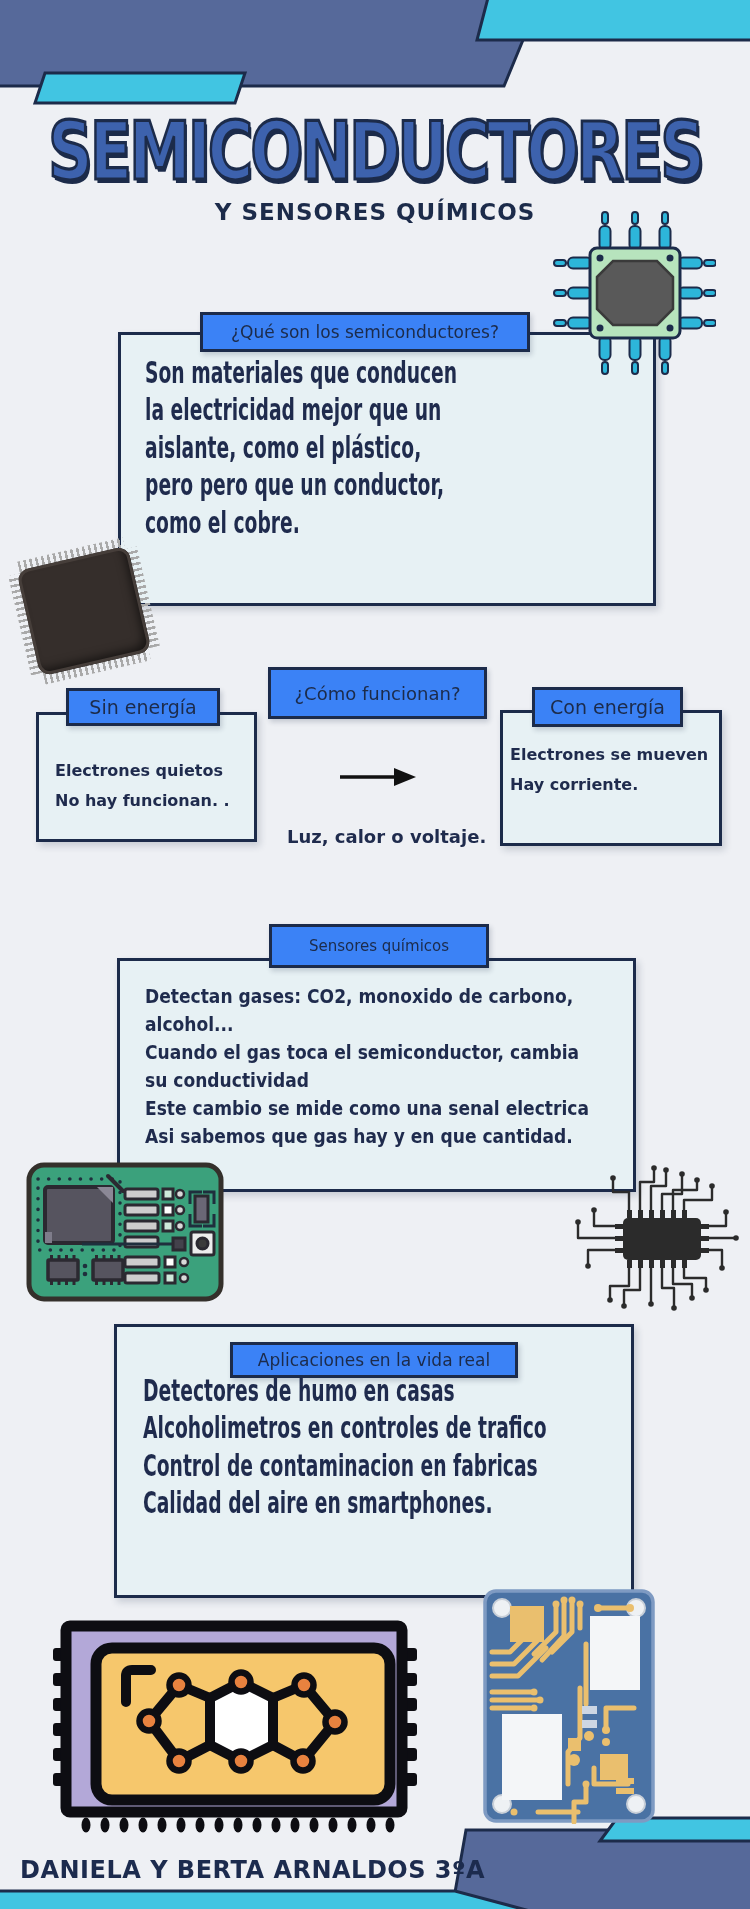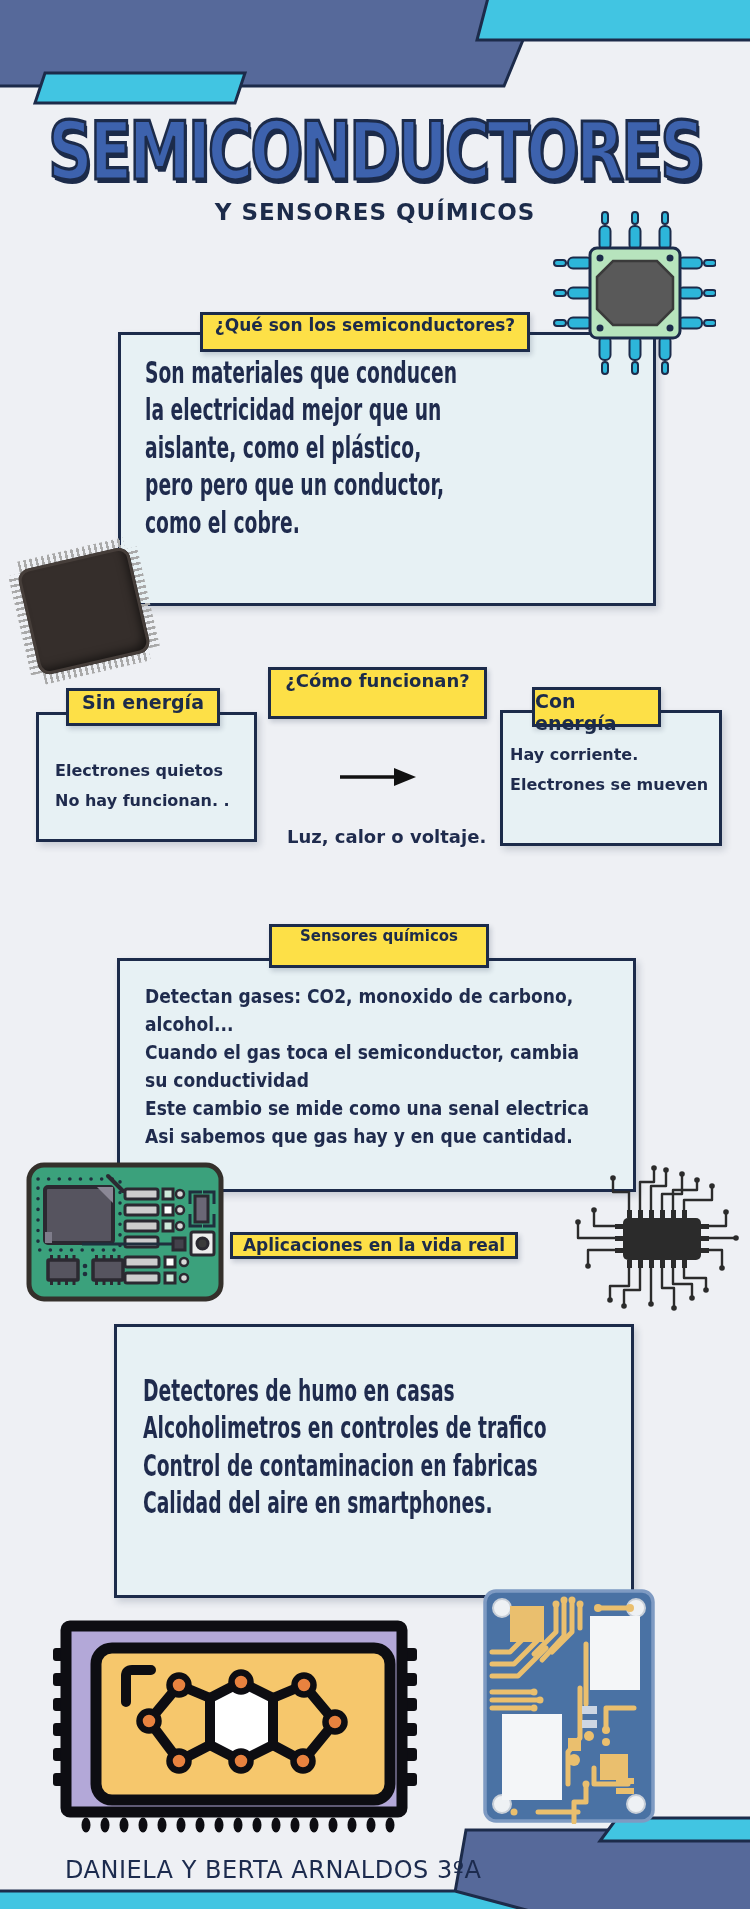--- a/index.html
+++ b/index.html
@@ -11,30 +11,30 @@
   
   .title{position:absolute;left:0;right:0;top:104px;text-align:center;z-index:1;
          font-size:62px;font-weight:bold;letter-spacing:-3px;color:#3d62ad;
          -webkit-text-stroke:2.5px #1c2b4a;text-shadow:2px 3px 0 #1c2b4a;
          transform:scaleY(1.3);transform-origin:center top;white-space:nowrap;}
   .subtitle{position:absolute;left:0;right:0;top:176px;text-align:center;z-index:1;
             font-size:23px;font-weight:bold;letter-spacing:1px;color:#1c2b4a;margin-top:23px;}
   
   .panel{position:absolute;background:#e7f1f4;border:3px solid #1c2b4a;z-index:1;
          box-shadow:3px 4px 7px rgba(28,43,74,0.18);}
-  .tab{position:absolute;background:#fde047;border:3.5px solid #1c2b4a;z-index:2;
-       display:flex;align-items:flex-start;justify-content:center;
-       font-weight:bold;color:#1c2b4a;box-shadow:2px 3px 5px rgba(28,43,74,0.2);box-sizing:border-box;}
+  .tab{position:absolute;background:#3b82f6;border:3.5px solid #1c2b4a;z-index:2;
+       display:flex;align-items:center;justify-content:center;
+       font-weight:normal;color:#1c2b4a;box-shadow:2px 3px 5px rgba(28,43,74,0.2);box-sizing:border-box;}
   .txt{position:absolute;z-index:2;color:#1f2b4d;font-weight:bold;}
   .lg{font-size:24px;line-height:30px;transform:scale(0.78,1.25);transform-origin:0 0;white-space:nowrap;}
   .md{font-size:18px;line-height:25px;transform:scale(0.95,1.12);transform-origin:0 0;white-space:nowrap;}
   .sm{font-size:16px;line-height:30px;white-space:nowrap;}
   .caption{font-size:18px;}
-  .footer-credit{position:absolute;left:20px;top:1856px;z-index:3;font-size:24px;font-weight:normal;
-                 letter-spacing:0.5px;color:#1c2b4e;white-space:nowrap;margin-left:45px;}
+  .footer-credit{position:absolute;left:20px;top:1856px;z-index:3;font-size:24px;font-weight:bold;
+                 letter-spacing:0.5px;color:#1c2b4e;white-space:nowrap;}
   
   .qfp{position:absolute;left:18px;top:548px;width:132px;height:126px;transform:rotate(-13deg);z-index:3;}
   .qfp .pins-top,.qfp .pins-bot{position:absolute;left:12px;right:12px;height:13px;
         background:repeating-linear-gradient(90deg,#a9a9a9 0 2.5px,rgba(0,0,0,0) 2.5px 6px);}
   .qfp .pins-top{top:0}.qfp .pins-bot{bottom:0}
   .qfp .pins-left,.qfp .pins-right{position:absolute;top:12px;bottom:12px;width:13px;
         background:repeating-linear-gradient(0deg,#a9a9a9 0 2.5px,rgba(0,0,0,0) 2.5px 6px);}
   .qfp .pins-left{left:0}.qfp .pins-right{right:0}
   .qfp .body{position:absolute;inset:9px;background:#352e2b;border-radius:12px;
         box-shadow:inset 0 0 0 3px #463e3a, inset -5px -6px 10px rgba(0,0,0,0.55);}
@@ -105,26 +105,26 @@
   <div>No hay funcionan.  .</div>
 </div>
 
 <svg class="abs" style="left:336px;top:764px;z-index:2;" width="84" height="26" viewBox="0 0 84 26">
   <line x1="4" y1="13" x2="60" y2="13" stroke="#111" stroke-width="3.5"></line>
   <polygon points="58,4 80,13 58,22" fill="#111"></polygon>
 </svg>
 <div class="txt caption" style="left:279px;top:826px;margin-left:8px;">Luz, calor o voltaje.</div>
 
 <div class="panel" style="left:500px;top:710px;width:216px;height:130px;"></div>
-<div class="tab" style="left:532px;top:687px;width:129px;height:40px;font-size:19px;">
+<div class="tab" style="left:532px;top:687px;width:151px;height:40px;font-size:19px;">
     <span>Con energía</span>
   </div>
 <div class="txt sm" style="left:510px;top:740px;">
+  <div>Electrones se mueven</div>
   <div>Hay corriente.</div>
-  <div>Electrones se mueven</div>
 </div>
 
 <div class="panel" style="left:117px;top:958px;width:513px;height:228px;"></div>
 <div class="tab" style="left:269px;top:924px;width:220px;height:44px;font-size:15px;">
     <span>Sensores químicos</span>
   </div>
 <div class="txt md" style="left:145px;top:982px;">
   <div>Detectan gases: CO2, monoxido de carbono,</div>
   <div>alcohol...</div>
   <div>Cuando el gas toca el semiconductor, cambia</div>
@@ -231,21 +231,21 @@
       <rect x="65" y="80" width="8" height="5"></rect>
       <rect x="65" y="92" width="8" height="5"></rect>
     <rect x="151" y="68" width="8" height="5"></rect>
       <rect x="151" y="80" width="8" height="5"></rect>
       <rect x="151" y="92" width="8" height="5"></rect>
   </g>
   <rect x="73" y="62" width="78" height="42" rx="5" fill="#2b2b2b"></rect>
 </svg>
 
 <div class="panel" style="left:114px;top:1324px;width:514px;height:268px;"></div>
-<div class="tab" style="left:230px;top:1232px;width:288px;height:27px;font-size:17px;">
+<div class="tab" style="left:230px;top:1342px;width:288px;height:36px;font-size:17px;">
     <span>Aplicaciones en la vida real</span>
   </div>
 <div class="txt lg" style="left:143px;top:1372px;">
   <div>Detectores de humo en casas</div>
   <div>Alcoholimetros en controles de trafico</div>
   <div>Control de contaminacion en fabricas</div>
   <div>Calidad del aire en smartphones.</div>
 </div>
 
 <svg class="abs" style="left:52px;top:1608px;z-index:3;" width="380" height="230" viewBox="0 0 380 230">

